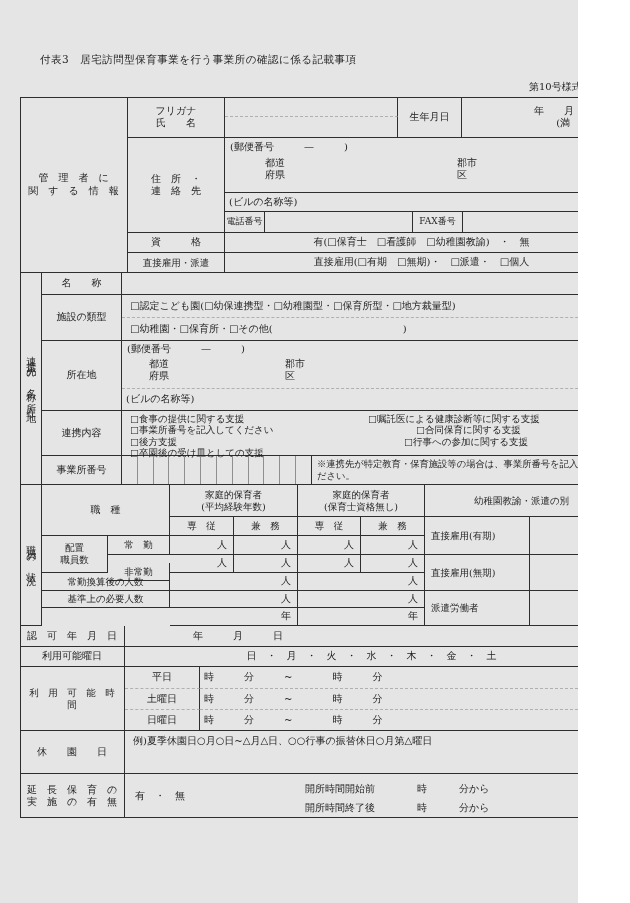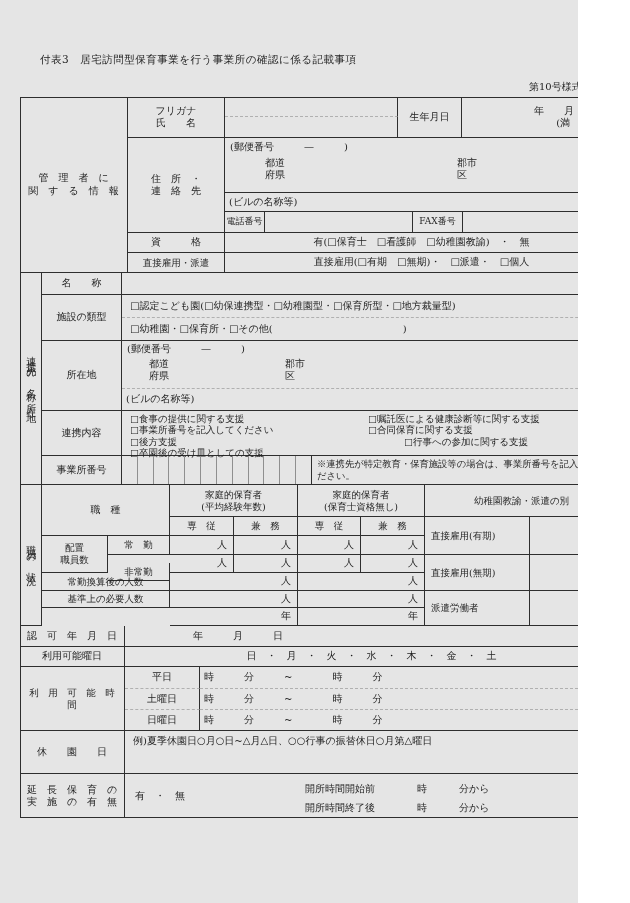--- a/index.html
+++ b/index.html
@@ -107,21 +107,21 @@
   <div class="cell c" style="left:42px;top:411px;width:80px;height:45px;">連携内容</div>
   <div class="cell nr f95" style="left:122px;top:411px;width:496px;height:45px;">
     <span class="in" style="left:8px;top:2px;line-height:11.3px;">
       <span style="display:block;">□食事の提供に関する支援</span>
       <span style="display:block;">□事業所番号を記入してください</span>
       <span style="display:block;">□後方支援</span>
       <span style="display:block;">□卒園後の受け皿としての支援</span>
     </span>
     <span class="in" style="left:246px;top:2px;line-height:11.3px;">
       <span style="display:block;">□嘱託医による健康診断等に関する支援</span>
-      <span style="display:block;">□合同保育に関する支援</span>
+      <span style="display:block;margin-left:48px;">□合同保育に関する支援</span>
       <span style="display:block;margin-left:36px;">□行事への参加に関する支援</span>
     </span>
   </div>
 
   <div class="cell c" style="left:42px;top:456px;width:80px;height:29px;">事業所番号</div>
   <div class="cell" style="left:122px;top:456px;width:190px;height:29px;">
     <div class="gridwrap">
       <div class="gridcell"></div>
       <div class="gridcell"></div>
       <div class="gridcell"></div>

